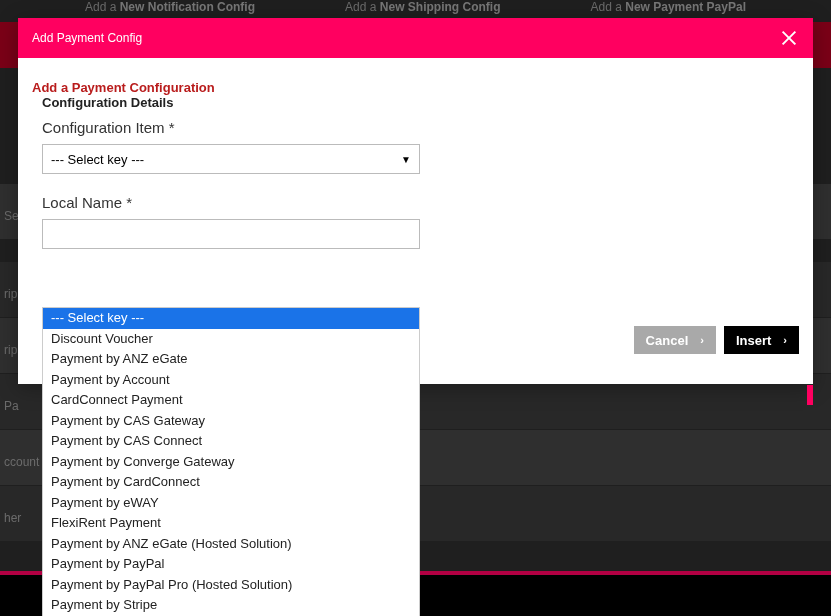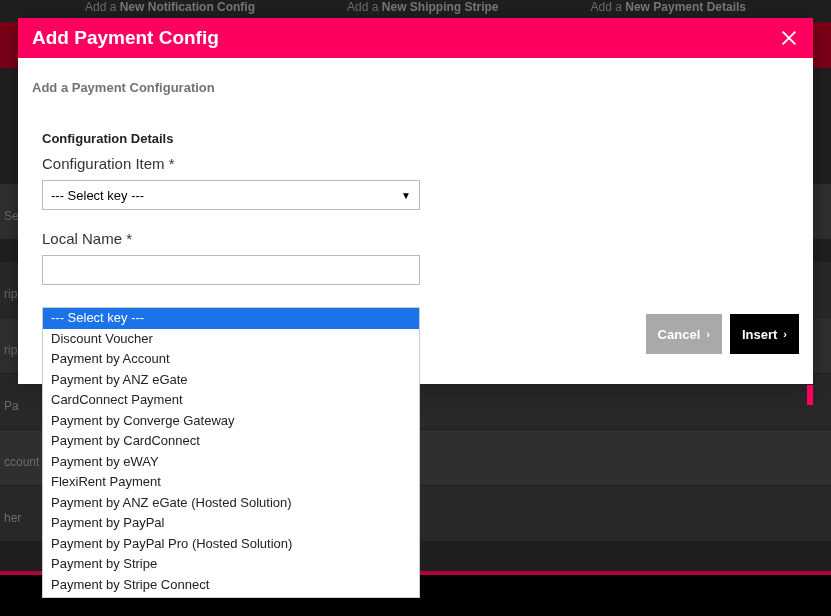--- a/index.html
+++ b/index.html
@@ -69,22 +69,22 @@
   .modal-header {
     background: #ff0060;
     color: #fff;
     height: 40px;
     display: flex;
     align-items: center;
     padding: 0 14px;
     justify-content: space-between;
   }
   .modal-title {
-    font-size: 19px;
-    font-weight: 700;
+    font-size: 12px;
+    font-weight: 400;
   }
   .close-x {
     width: 20px; height: 20px;
     cursor: pointer;
     position: relative;
   }
   .close-x::before, .close-x::after {
     content:'';
     position:absolute;
     left:9px; top:1px;
@@ -93,22 +93,21 @@
   }
   .close-x::before { transform: rotate(45deg); }
   .close-x::after { transform: rotate(-45deg); }
 
   .modal-body {
     padding: 22px 14px 0 14px;
   }
   .subtitle {
     font-size: 13px;
     font-weight: 700;
-    color: #737373;
-    margin-bottom: 36px;
+    color: #b91c1c;
   }
   .section-title {
     font-size: 13px;
     font-weight: 700;
     color: #222;
     margin: 0 0 9px 10px;
   }
   .field-group {
     margin: 0 0 20px 10px;
     width: 378px;
@@ -148,28 +147,28 @@
   }
 
   .modal-footer {
     position:absolute;
     right: 14px;
     bottom: 30px;
     display:flex;
     gap: 8px;
   }
   .btn {
-    height: 40px;
+    height: 28px;
     border: none;
     font-size: 13px;
     font-weight: 600;
     padding: 8px 12px;
     display: inline-flex;
     align-items: center;
-    gap: 6px;
+    gap: 12px;
     cursor: pointer;
     color: #fff;
   }
   .btn-cancel { background: #a9a9a9; }
   .btn-insert { background: #000000; }
   .btn .chev { font-size: 11px; }
 
   .dropdown {
     position: absolute;
     top: 307px;
@@ -200,22 +199,22 @@
     background:#ff0060;
     z-index:11;
   }
 </style>
 </head>
 <body>
 
 <div class="bg-stripes">
   <div class="bg-top-links">
     <span class="link"><span>Add a </span><b>New Notification Config</b></span>
-    <span class="link"><span>Add a </span><b>New Shipping Stripe</b></span>
-    <span class="link"><span>Add a </span><b>New Payment Details</b></span>
+    <span class="link"><span>Add a </span><b>New Shipping Config</b></span>
+    <span class="link"><span>Add a </span><b>New Payment PayPal</b></span>
   </div>
   <div class="bg-red-bar"></div>
   <div style="height:116px"></div>
   <div class="bg-row">
       <span class="lab">Se</span>
     </div>
   <div style="height:22px"></div>
   <div class="bg-row alt">
       <span class="lab">rip</span>
     </div>
@@ -269,23 +268,25 @@
         <span class="chev">›</span>
     </button>
   </div>
 </div>
 
 <div class="pink-tab"></div>
 
 <div class="dropdown" id="dropdown">
     <div class="opt sel">--- Select key ---</div>
     <div class="opt">Discount Voucher</div>
+    <div class="opt">Payment by ANZ eGate</div>
     <div class="opt">Payment by Account</div>
-    <div class="opt">Payment by ANZ eGate</div>
     <div class="opt">CardConnect Payment</div>
+    <div class="opt">Payment by CAS Gateway</div>
+    <div class="opt">Payment by CAS Connect</div>
     <div class="opt">Payment by Converge Gateway</div>
     <div class="opt">Payment by CardConnect</div>
     <div class="opt">Payment by eWAY</div>
     <div class="opt">FlexiRent Payment</div>
     <div class="opt">Payment by ANZ eGate (Hosted Solution)</div>
     <div class="opt">Payment by PayPal</div>
     <div class="opt">Payment by PayPal Pro (Hosted Solution)</div>
     <div class="opt">Payment by Stripe</div>
     <div class="opt">Payment by Stripe Connect</div>
   </div>

